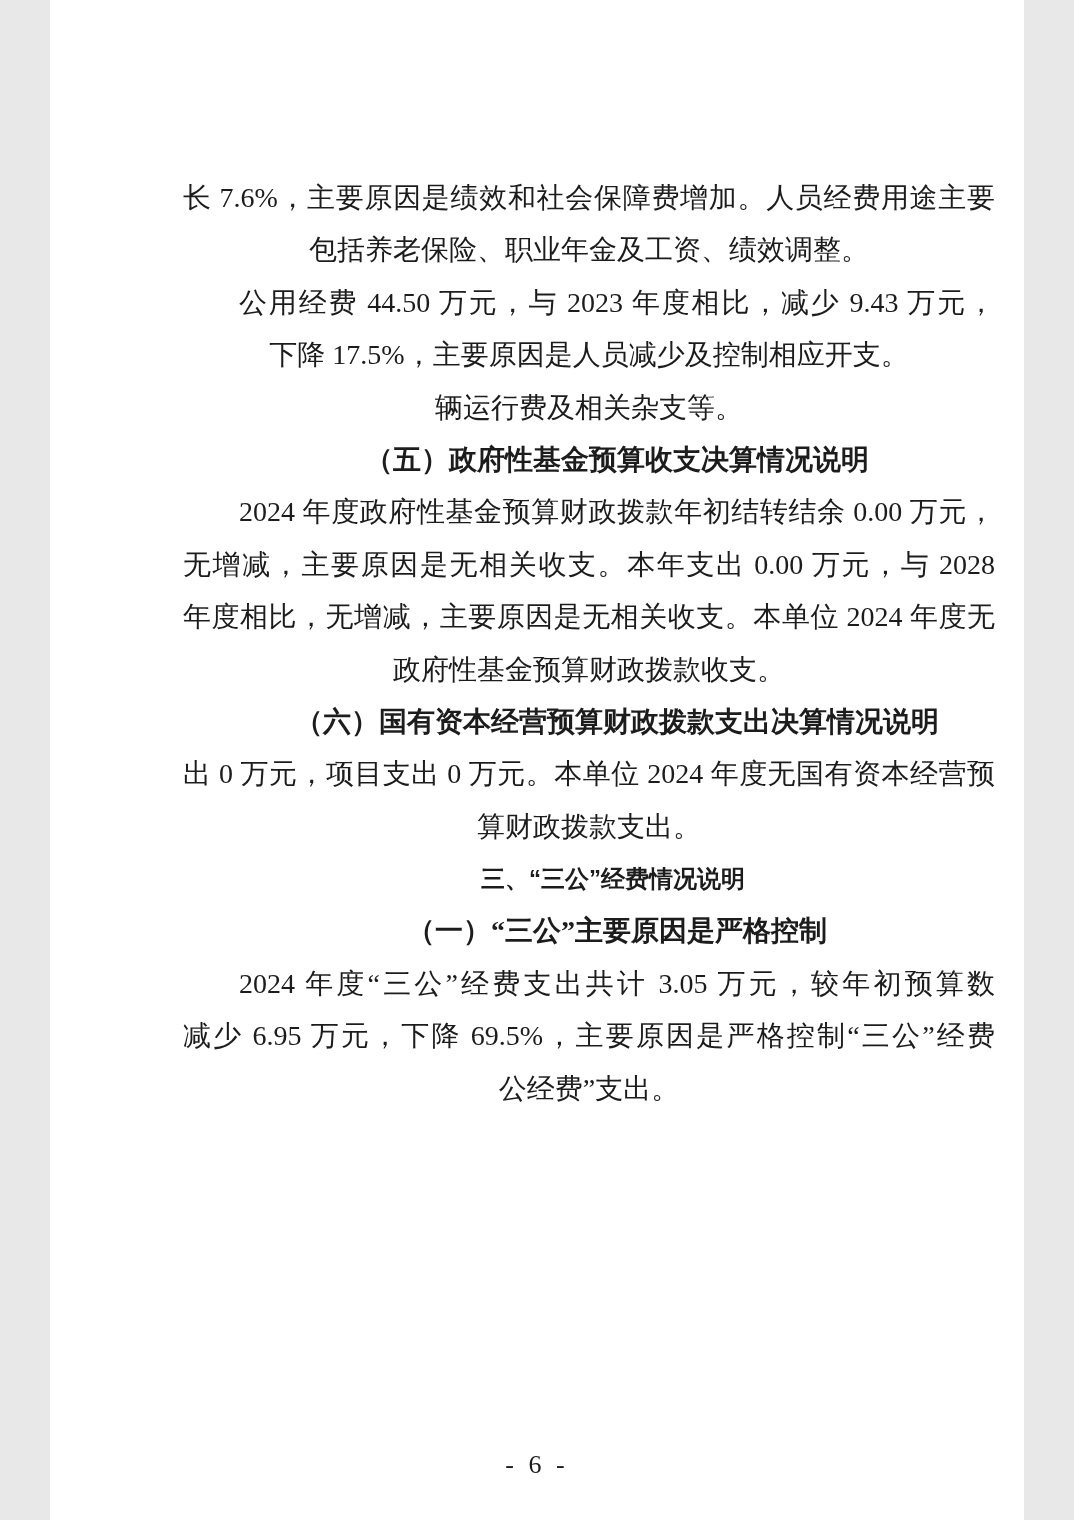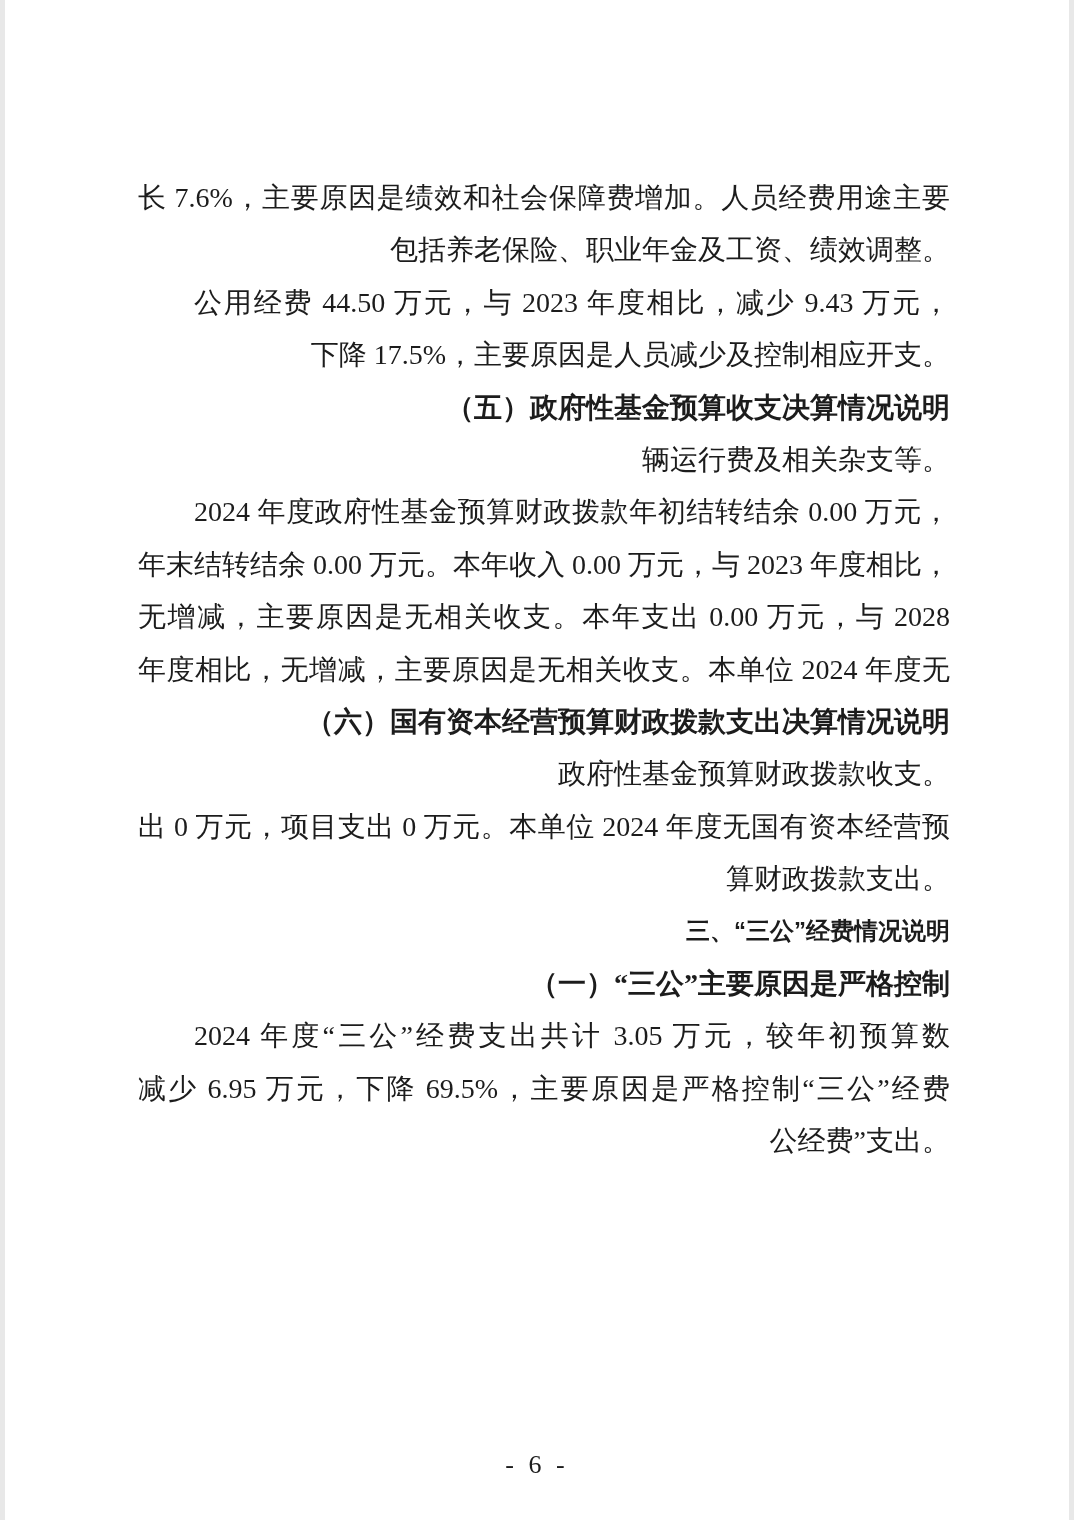--- a/index.html
+++ b/index.html
@@ -1,37 +1,37 @@
 <!DOCTYPE html>
 <html><head>
 <meta charset="utf-8">
 <style>
   * { margin: 0; padding: 0; box-sizing: border-box; }
   html, body { background: #e8e8e8; }
   .page {
     position: relative;
-    width: 1064px;
+    width: 974px;
     height: 1520px;
     background: #ffffff;
     margin: 0 auto;
     overflow: hidden;
     color: #1c1c1c;
   }
   .content {
     position: absolute;
     left: 133px;
     top: 172px;
     width: 812px;
   }
   .line {
     font-family: "Liberation Serif", "DejaVu Serif", serif;
     font-size: 28px;
     height: 52.4px;
     line-height: 52.4px;
-    text-align: right;
+    text-align: center;
     color: #1c1c1c;
   }
   .line.j {
     text-align: justify;
     text-align-last: justify;
     text-justify: inter-character;
   }
   .line.indent { text-indent: 2em; }
   .line.h-kai {
     font-weight: 700;
@@ -57,28 +57,27 @@
 </style>
 </head>
 <body>
 
 <div class="page">
   <div class="content">
     <div class="line j">长 7.6%，主要原因是绩效和社会保障费增加。人员经费用途主要</div>
     <div class="line">包括养老保险、职业年金及工资、绩效调整。</div>
     <div class="line j indent">公用经费 44.50 万元，与 2023 年度相比，减少 9.43 万元，</div>
     <div class="line">下降 17.5%，主要原因是人员减少及控制相应开支。</div>
+    <div class="line">辆运行费及相关杂支等。</div>
     <div class="line h-kai indent">（五）政府性基金预算收支决算情况说明</div>
-    <div class="line">辆运行费及相关杂支等。</div>
     <div class="line j indent">2024 年度政府性基金预算财政拨款年初结转结余 0.00 万元，</div>
-    <div class="line j">年末结转结余 0.00 万元。本年收入 0.00 万元，与 2023 年度相比，</div>
     <div class="line j">无增减，主要原因是无相关收支。本年支出 0.00 万元，与 2028</div>
     <div class="line j">年度相比，无增减，主要原因是无相关收支。本单位 2024 年度无</div>
+    <div class="line">政府性基金预算财政拨款收支。</div>
     <div class="line h-kai indent">（六）国有资本经营预算财政拨款支出决算情况说明</div>
-    <div class="line">政府性基金预算财政拨款收支。</div>
     <div class="line j">出 0 万元，项目支出 0 万元。本单位 2024 年度无国有资本经营预</div>
     <div class="line">算财政拨款支出。</div>
     <div class="line h-hei indent">三、“三公”经费情况说明</div>
     <div class="line h-kai indent">（一）“三公”主要原因是严格控制</div>
     <div class="line j indent">2024 年度“三公”经费支出共计 3.05 万元，较年初预算数</div>
     <div class="line j">减少 6.95 万元，下降 69.5%，主要原因是严格控制“三公”经费</div>
     <div class="line">公经费”支出。</div>
   </div>
 
   <div class="footer">- 6 -</div>

